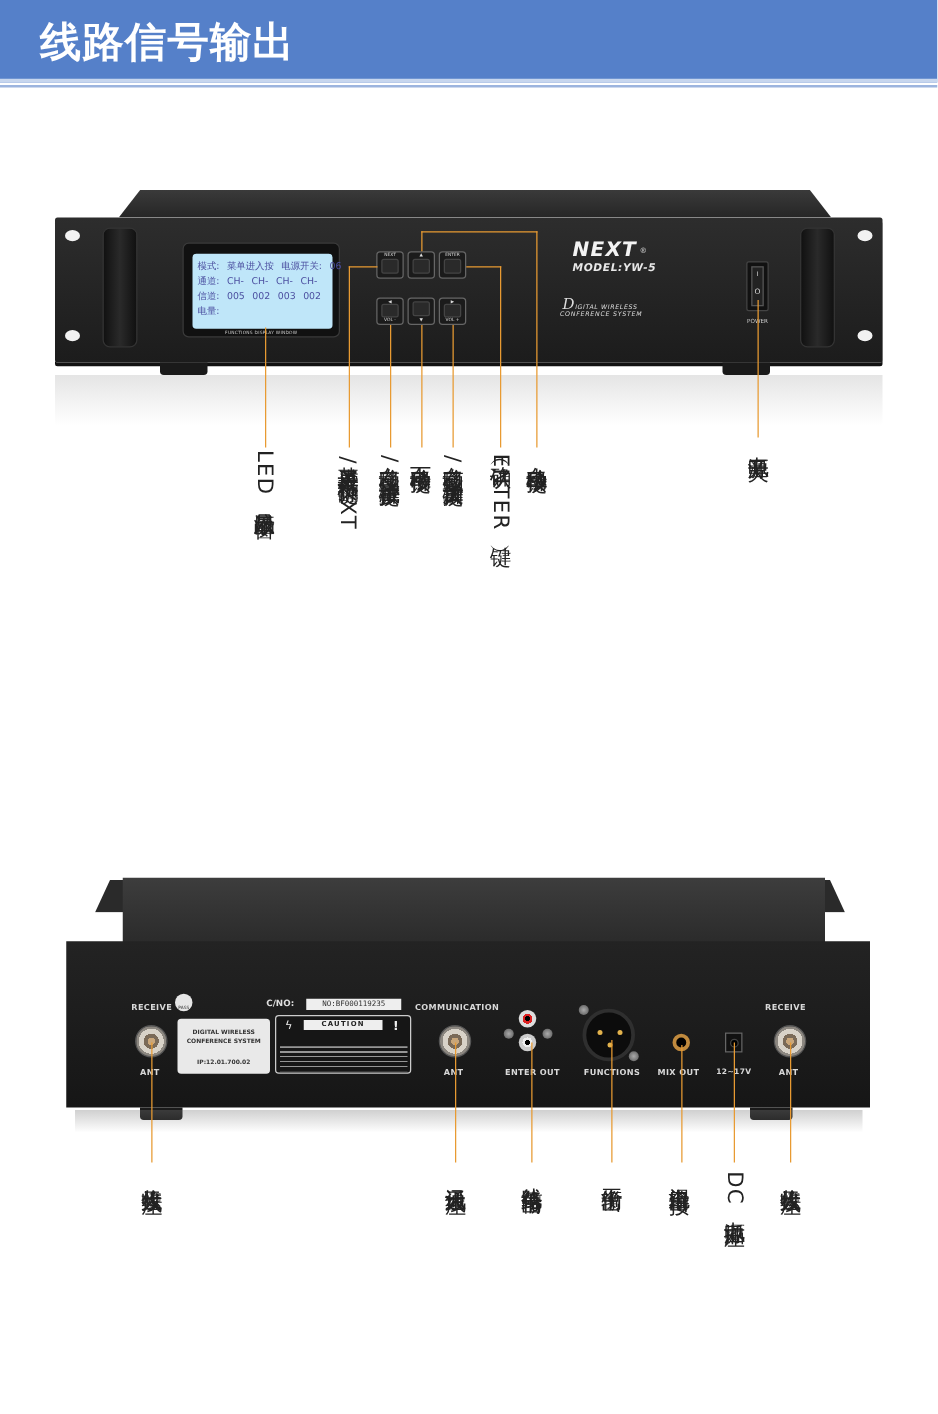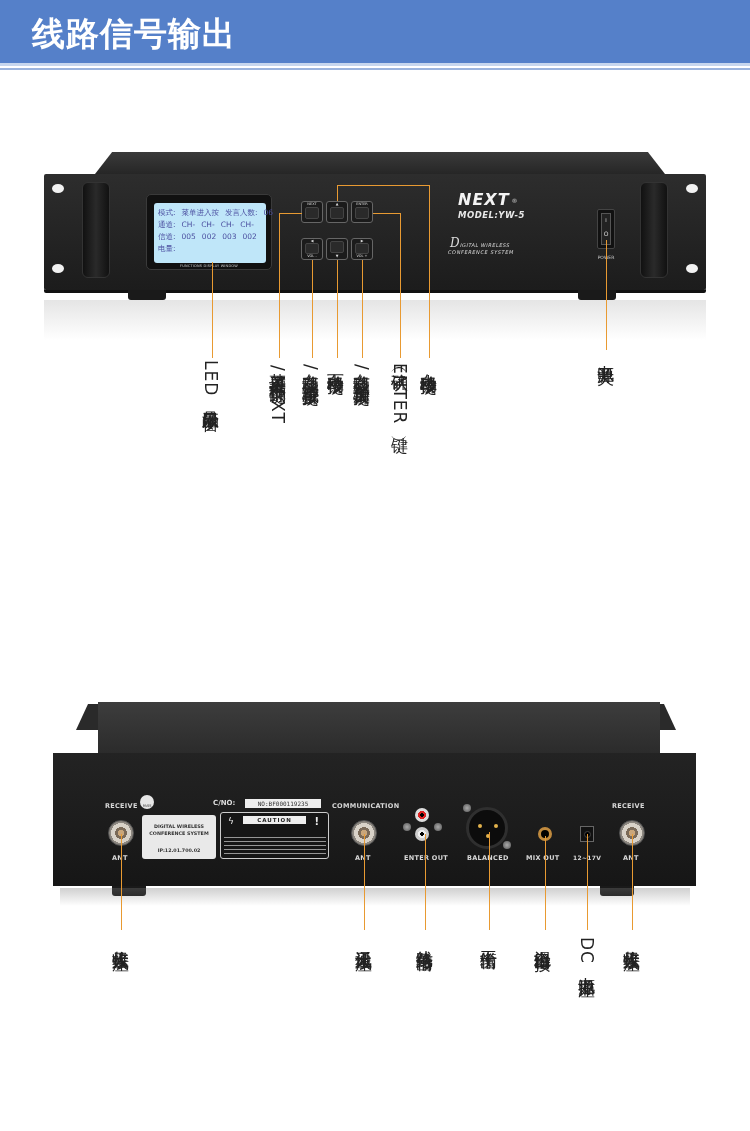--- a/index.html
+++ b/index.html
@@ -91,21 +91,21 @@
 </div>
 <div class="foot" style="left:128px;top:290px;"></div>
 <div class="foot" style="left:578px;top:290px;"></div>
 <div class="front-reflect"></div>
 
 <div class="lcd-frame">
   <div class="lcd">
     <div class="row">
       <span>模式:</span>
       <span>菜单进入按</span>
-      <span>发言人数:</span>
+      <span>电源开关:</span>
       <span>06</span>
     </div>
     <div class="row">
       <span>通道:</span>
       <span>CH-</span>
       <span>CH-</span>
       <span>CH-</span>
       <span>CH-</span>
     </div>
     <div class="row">
@@ -220,21 +220,21 @@
 <div class="rca" style="left:415px;top:827px;background:radial-gradient(#000 0 2px,#eee 2px 4px,#ccc 4px);"></div>
 <div class="plabel" style="left:404px;top:854px;">ENTER OUT</div>
 
 <div class="screw" style="left:463px;top:804px;"></div>
 <div class="xlr">
   <div class="pin" style="left:9px;top:14px;"></div>
   <div class="pin" style="left:25px;top:14px;"></div>
   <div class="pin" style="left:17px;top:24px;"></div>
 </div>
 <div class="screw" style="left:503px;top:841px;"></div>
-<div class="plabel" style="left:467px;top:854px;">BALANCED</div>
+<div class="plabel" style="left:467px;top:854px;">FUNCTIONS</div>
 
 <div class="mix"></div>
 <div class="plabel" style="left:526px;top:854px;">MIX OUT</div>
 
 <div class="dc">
     <div class="h"></div>
   </div>
 <div class="plabel" style="left:573px;top:854px;font-size:6px;">12~17V</div>
 
 <div class="plabel" style="left:612px;top:802px;">RECEIVE</div>

